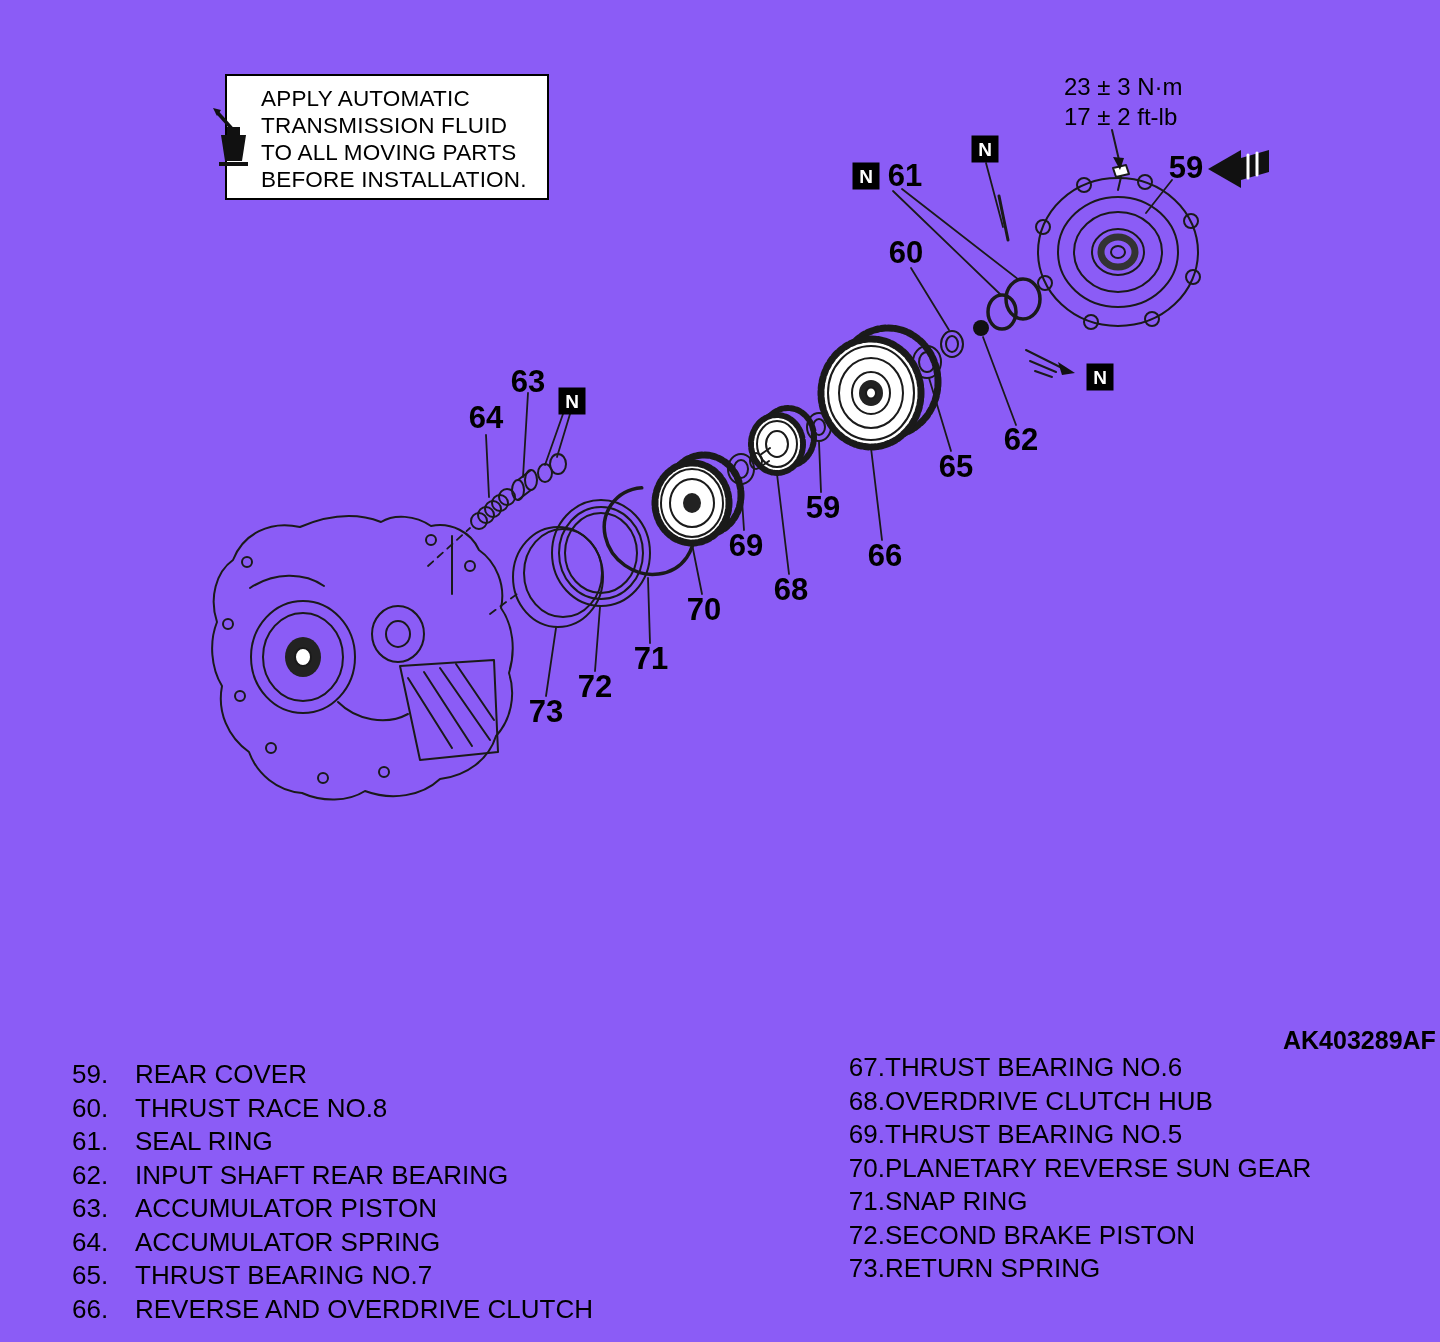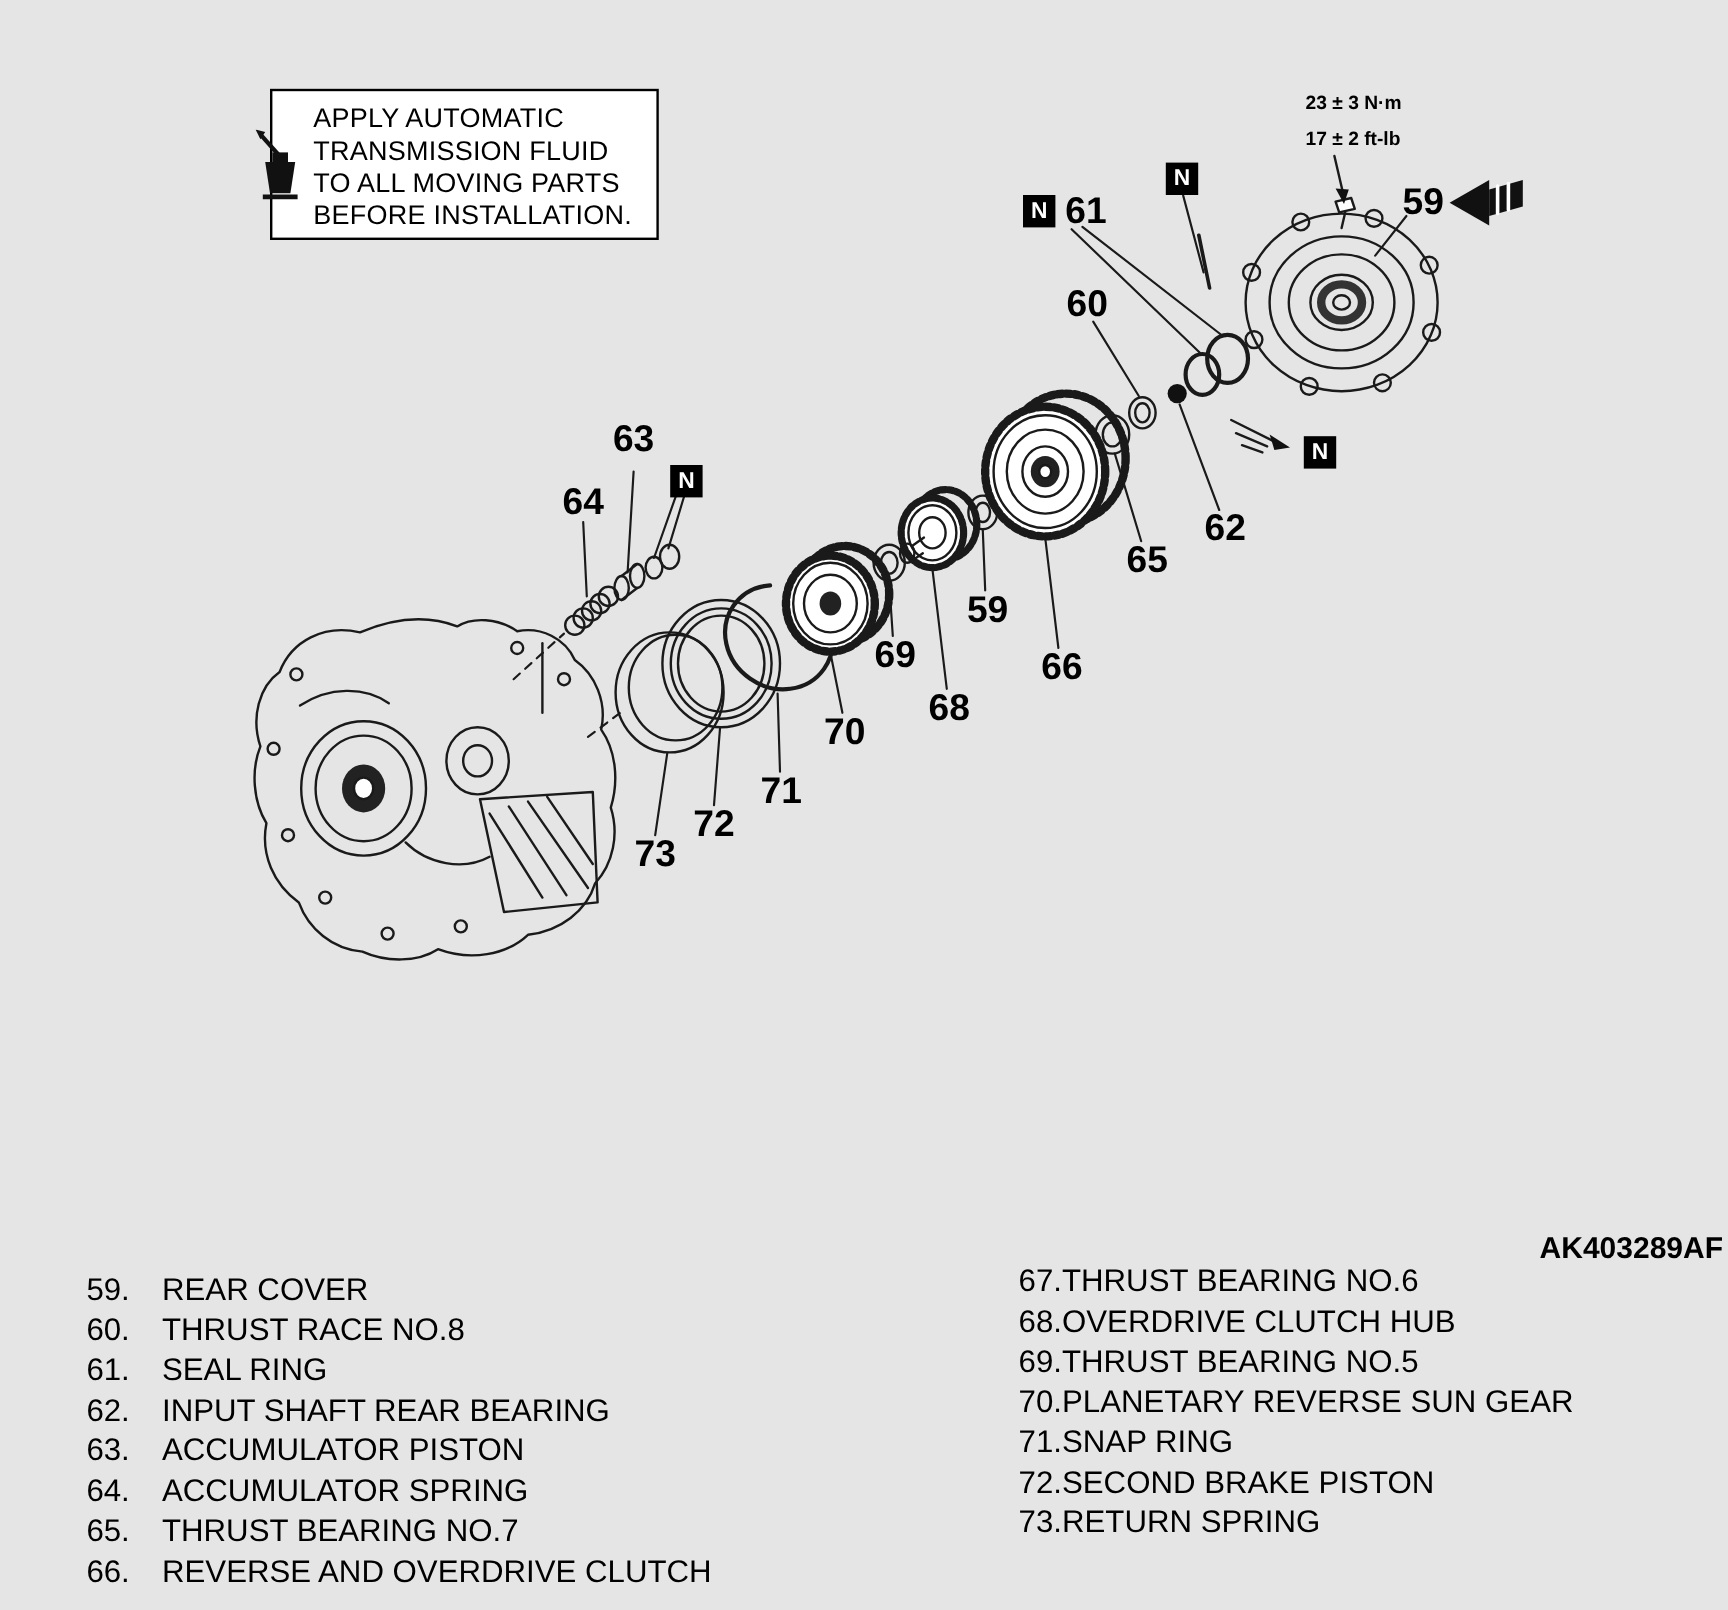--- a/index.html
+++ b/index.html
@@ -2,33 +2,33 @@
 <html><head>
 <meta charset="utf-8">
 <style>
   * { margin:0; padding:0; box-sizing:border-box; }
   html,body { background:#fff; }
   body {
     width:1440px; height:1342px;
     font-family:"Liberation Sans", sans-serif;
     color:#000;
   }
-  .page { position:relative; width:1440px; height:1342px; background:#e5e5e5; overflow:hidden; }
+  .page { position:relative; width:1440px; height:1342px; background:#8b5cf6; overflow:hidden; }
   .art { position:absolute; left:0; top:0; width:1440px; height:1342px; }
 
   .note {
     position:absolute; left:225px; top:74px; width:324px; height:126px;
     border:2.5px solid #000; padding:9px 6px 6px 34px; background:#fff;
   }
   .note-line { font-size:22.5px; line-height:27px; letter-spacing:.2px; white-space:nowrap; }
   .oilcan { position:absolute; left:-16px; top:32px; }
 
   .torque {
-    position:absolute; left:1088px; top:72px;
-    font-weight:bold; font-size:16px; line-height:30px; white-space:nowrap;
+    position:absolute; left:1064px; top:72px;
+    font-weight:normal; font-size:24px; line-height:30px; white-space:nowrap;
   }
 
   .callout {
     position:absolute; transform:translate(-50%,-50%);
     font-weight:bold; font-size:31px; white-space:nowrap;
   }
   .nbox {
     position:absolute; transform:translate(-50%,-50%);
     width:27px; height:27px; background:#000; color:#fff;
     font-weight:bold; font-size:19px;
@@ -268,21 +268,21 @@
 
   <div class="nbox" style="left:572px; top:401px;">N</div>
   <div class="nbox" style="left:866px; top:176px;">N</div>
   <div class="nbox" style="left:985px; top:149px;">N</div>
   <div class="nbox" style="left:1100px; top:377px;">N</div>
 
   <div class="callout" style="left:1186px; top:168px;">59</div>
   <div class="callout" style="left:906px;  top:253px;">60</div>
   <div class="callout" style="left:905px;  top:176px;">61</div>
   <div class="callout" style="left:1021px; top:440px;">62</div>
-  <div class="callout" style="left:528px;  top:366px;">63</div>
+  <div class="callout" style="left:528px;  top:382px;">63</div>
   <div class="callout" style="left:486px;  top:418px;">64</div>
   <div class="callout" style="left:956px;  top:467px;">65</div>
   <div class="callout" style="left:885px;  top:556px;">66</div>
   <div class="callout" style="left:823px;  top:508px;">59</div>
   <div class="callout" style="left:791px;  top:590px;">68</div>
   <div class="callout" style="left:746px;  top:546px;text-align:center;">69</div>
   <div class="callout" style="left:704px;  top:610px;">70</div>
   <div class="callout" style="left:651px;  top:659px;">71</div>
   <div class="callout" style="left:595px;  top:687px;">72</div>
   <div class="callout" style="left:546px;  top:712px;">73</div>

